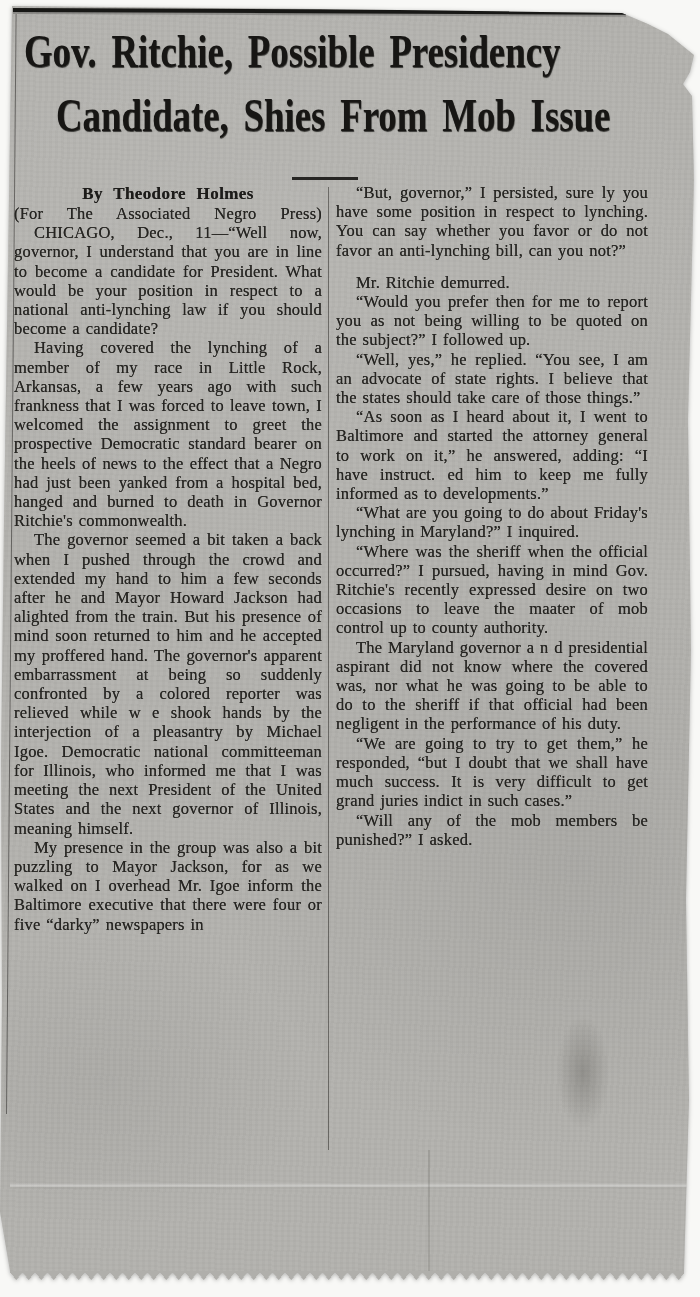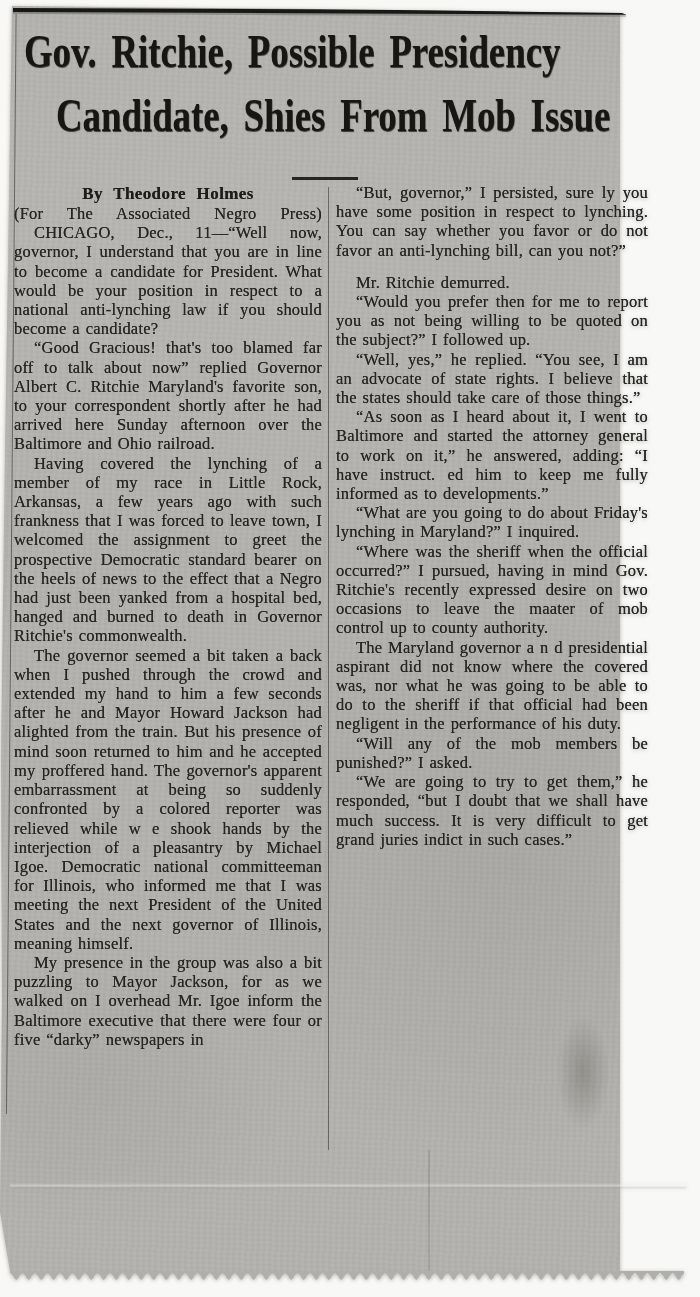--- a/index.html
+++ b/index.html
@@ -5,21 +5,21 @@
   html,body{margin:0;padding:0;}
   body{
     width:700px;height:1297px;
     background:#f8f8f6;
     overflow:hidden;
     position:relative;
     font-family:"Liberation Serif", serif;
   }
   .paper-wrap{position:absolute;inset:0;filter:drop-shadow(0 1px 2px rgba(0,0,0,0.28));}
   .paper{
-    position:absolute;left:0;top:0;width:620px;height:1272px;
+    position:absolute;left:0;top:0;width:700px;height:1272px;
     background-color:#b3b2ae;
     background-image:
       radial-gradient(900px 600px at 30% 18%, rgba(255,255,255,0.055), rgba(255,255,255,0) 60%),
       radial-gradient(520px 420px at 82% 68%, rgba(0,0,0,0.05), rgba(0,0,0,0) 70%),
       radial-gradient(300px 220px at 15% 85%, rgba(0,0,0,0.04), rgba(0,0,0,0) 70%),
       repeating-linear-gradient(92deg, rgba(0,0,0,0.016) 0 3px, rgba(255,255,255,0.016) 3px 6px),
       repeating-linear-gradient(2deg, rgba(0,0,0,0.012) 0 2px, rgba(255,255,255,0.012) 2px 5px);
     clip-path:polygon(12px 6px,320px 9px,622px 13px,648px 24px,668px 34px,694px 55px,
       690px 72px,683px 84px,692px 96px,694px 180px,688px 420px,691px 650px,686px 900px,
       689px 1100px,684px 1271px,10px 1271px,0px 1212px,2px 1000px,1px 760px,4px 520px,8px 260px);
@@ -81,37 +81,36 @@
       <span class="hl2">Candidate, Shies From Mob Issue</span>
     </h1>
 
     <div class="dash"></div>
     <div class="col-rule"></div>
 
     <div class="col col-left">
       <p class="byline">By Theodore Holmes</p>
       <p class="credit">(For The Associated Negro Press)</p>
       <p class="indent">CHICAGO, Dec., 11—“Well now, governor, I understand that you are in line to become a candidate for President. What would be your position in respect to a national anti-lynching law if you should become a candidate?</p>
-      <p class="indent">“Good Gracious! that's too blamed far off to talk about now” replied Governor Albert C. Ritchie Maryland's favorite son, to your correspondent shortly after he had arrived here Sunday afternoon over the Baltimore and Ohio railroad.</p>
       <p class="indent">Having covered the lynching of a member of my race in Little Rock, Arkansas, a few years ago with such frankness that I was forced to leave town, I welcomed the assignment to greet the prospective Democratic standard bearer on the heels of news to the effect that a Negro had just been yanked from a hospital bed, hanged and burned to death in Governor Ritchie's commonwealth.</p>
       <p class="indent">The governor seemed a bit taken a back when I pushed through the crowd and extended my hand to him a few seconds after he and Mayor Howard Jackson had alighted from the train. But his presence of mind soon returned to him and he accepted my proffered hand. The governor's apparent embarrassment at being so suddenly confronted by a colored reporter was relieved while w e shook hands by the interjection of a pleasantry by Michael Igoe. Democratic national committeeman for Illinois, who informed me that I was meeting the next President of the United States and the next governor of Illinois, meaning himself.</p>
       <p class="indent">My presence in the group was also a bit puzzling to Mayor Jackson, for as we walked on I overhead Mr. Igoe inform the Baltimore executive that there were four or five “darky” newspapers in</p>
     </div>
 
     <div class="col col-right">
       <p class="indent">“But, governor,” I persisted, sure ly you have some position in respect to lynching. You can say whether you favor or do not favor an anti-lynching bill, can you not?”</p>
       <p class="indent gap">Mr. Ritchie demurred.</p>
       <p class="indent">“Would you prefer then for me to report you as not being willing to be quoted on the subject?” I followed up.</p>
       <p class="indent">“Well, yes,” he replied. “You see, I am an advocate of state rights. I believe that the states should take care of those things.”</p>
       <p class="indent">“As soon as I heard about it, I went to Baltimore and started the attorney general to work on it,” he answered, adding: “I have instruct. ed him to keep me fully informed as to developments.”</p>
       <p class="indent">“What are you going to do about Friday's lynching in Maryland?” I inquired.</p>
       <p class="indent">“Where was the sheriff when the official occurred?” I pursued, having in mind Gov. Ritchie's recently expressed desire on two occasions to leave the maater of mob control up to county authority.</p>
       <p class="indent">The Maryland governor a n d presidential aspirant did not know where the covered was, nor what he was going to be able to do to the sheriff if that official had been negligent in the performance of his duty.</p>
+      <p class="indent">“We are going to try to get them,” he responded, “but I doubt that we shall have much success. It is very difficult to get grand juries indict in such cases.”</p>
       <p class="indent">“Will any of the mob members be punished?” I asked.</p>
-      <p class="indent">“We are going to try to get them,” he responded, “but I doubt that we shall have much success. It is very difficult to get grand juries indict in such cases.”</p>
     </div>
 
     <div class="smudge-1"></div>
     <div class="crease-h"></div>
     <div class="crease-v"></div>
   </div>
 
   <div class="zigzag"></div>
 </div>
 

